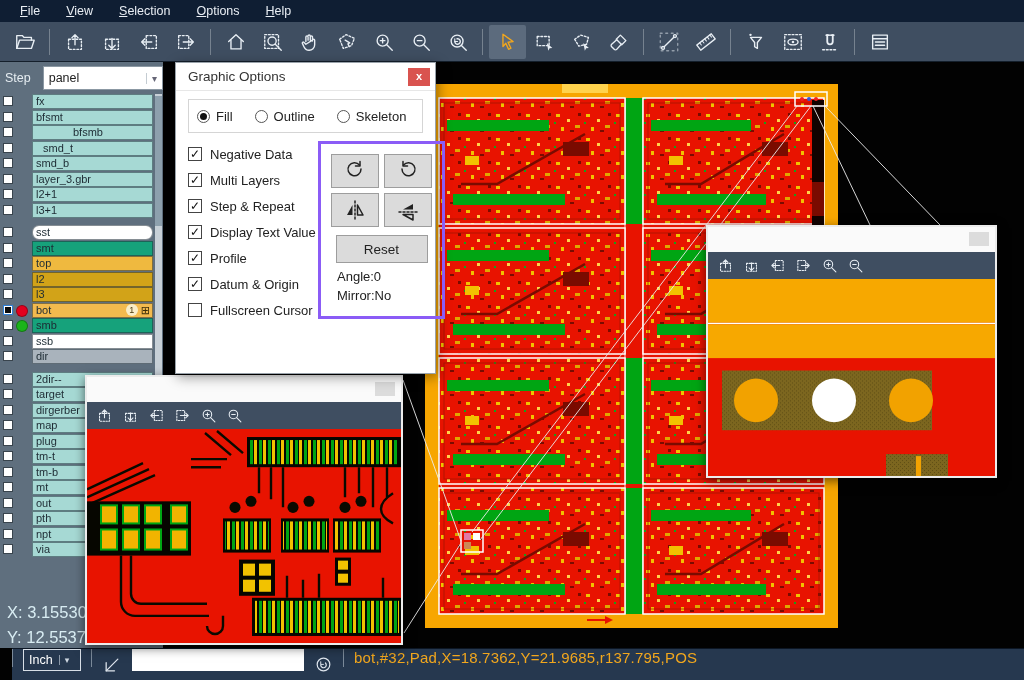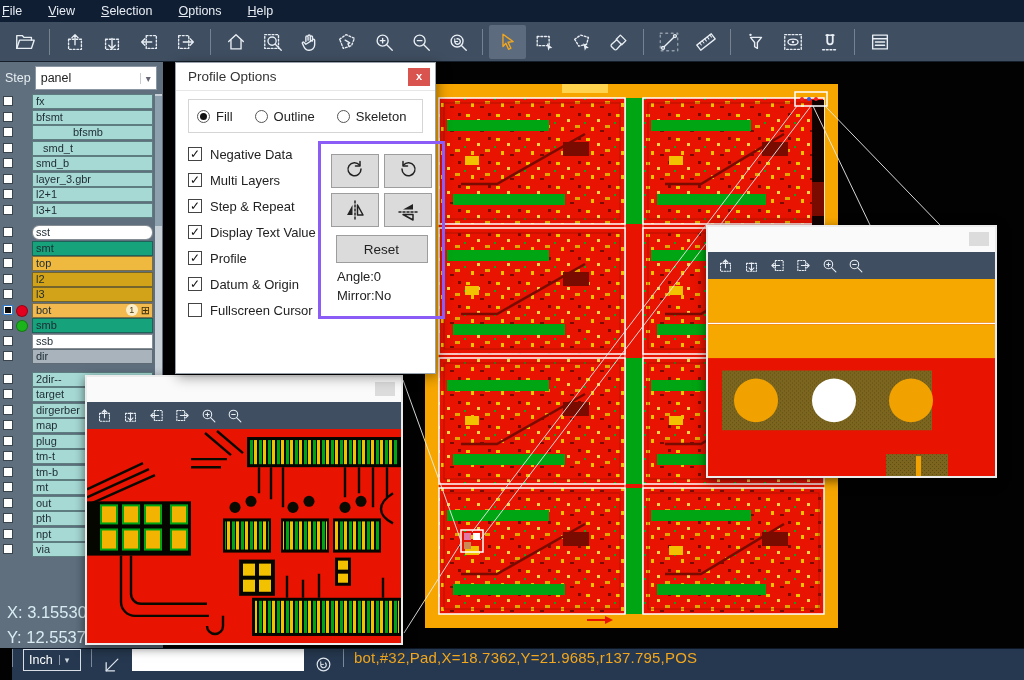--- a/index.html
+++ b/index.html
@@ -3,41 +3,41 @@
 <meta charset="utf-8">
 <style>
   * { margin:0; padding:0; box-sizing:border-box; }
   html,body { background:#222; }
   #app { position:relative; width:1024px; height:680px; overflow:hidden;
          background:#020202; font-family:"Liberation Sans", sans-serif; }
 
   
   #menubar { position:absolute; top:0; left:0; right:0; height:22px;
              background:var(--menubar-bg); display:flex; align-items:center;
-             padding-left:2px; gap:26px; }
+             padding-left:20px; gap:26px; }
   .menu-item { color:#e9eef4; font-size:12.5px; cursor:default; }
   .menu-item u { text-decoration:underline; }
 
   
   #toolbar { position:absolute; top:22px; left:0; right:0; height:40px;
              background:var(--toolbar-bg); display:flex; align-items:center;
              padding-left:6px; border-bottom:1px solid #141f2b; }
   .tb-btn { width:37px; height:34px; display:flex; align-items:center;
             justify-content:center; color:var(--toolbar-icon); }
   .tb-btn.active { background:var(--toolbar-active-bg); border-radius:2px;
                    color:var(--accent); }
   .tb-div { width:1px; height:26px; background:#76828f; margin:0 6px; }
 
   
   #workspace { position:absolute; top:62px; left:0; width:1024px; height:586px; }
 
   
   #sidebar { position:absolute; left:0; top:0; width:163px; height:586px;
              background:var(--sidebar-bg); z-index:1; }
-  #step-row { display:flex; align-items:center; height:32px; }
+  #step-row { display:flex; align-items:center; height:32px;gap:8px; }
   #step-label { color:#e6edf2; font-size:12.5px; margin:0 4px 0 5px; }
   #step-dropdown { width:122px; height:24px; background:#fff;
                    border:1px solid #8b98a3; display:flex; align-items:center;
                    justify-content:space-between; padding:0 5px; font-size:12.5px;
                    color:#222; }
   #step-dropdown .chev { color:#667; font-size:10px; border-left:1px solid #c4ccd2;
                          padding-left:5px; }
   #layer-list { position:absolute; top:32px; left:0; width:154px; }
   .lrow { position:relative; height:15.5px; }
   .grp-gap { height:7px; }
@@ -759,21 +759,21 @@
             <circle cx="126" cy="122" r="22" fill="#ffffff"></circle>
             <circle cx="203" cy="122" r="22" fill="#f2a200"></circle>
             <rect x="178" y="176" width="62" height="22" fill="url(#hatch)"></rect>
             <rect x="208" y="178" width="5" height="20" fill="#f2a200"></rect>
           </svg>
       </div>
     </div>
 
     <div id="dialog">
       <div class="dtitle">
-        <span>Profile Options</span>
+        <span>Graphic Options</span>
         <div class="dclose">x</div>
       </div>
       <div class="dbody">
         <div class="radio-box" id="radio-row">
             <div class="radio-item">
               <span class="radio sel"></span>
               <span>Fill</span>
             </div>
             <div class="radio-item">
               <span class="radio"></span>

